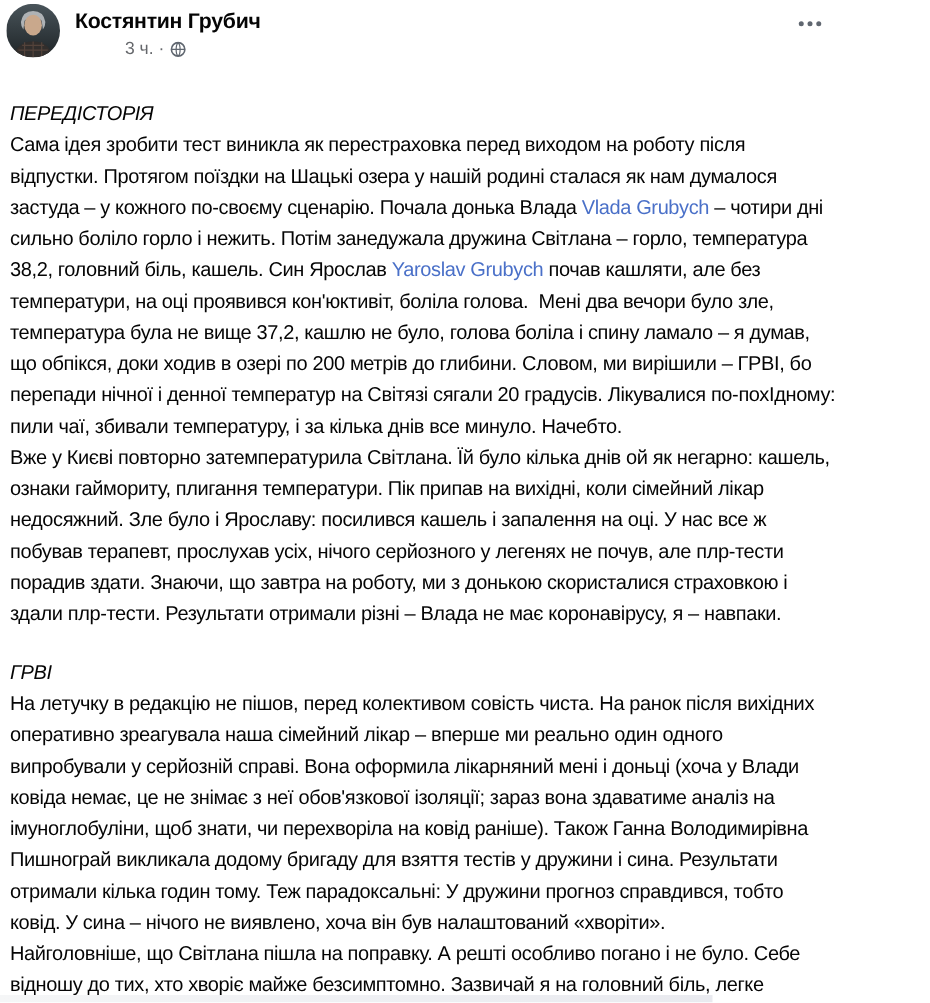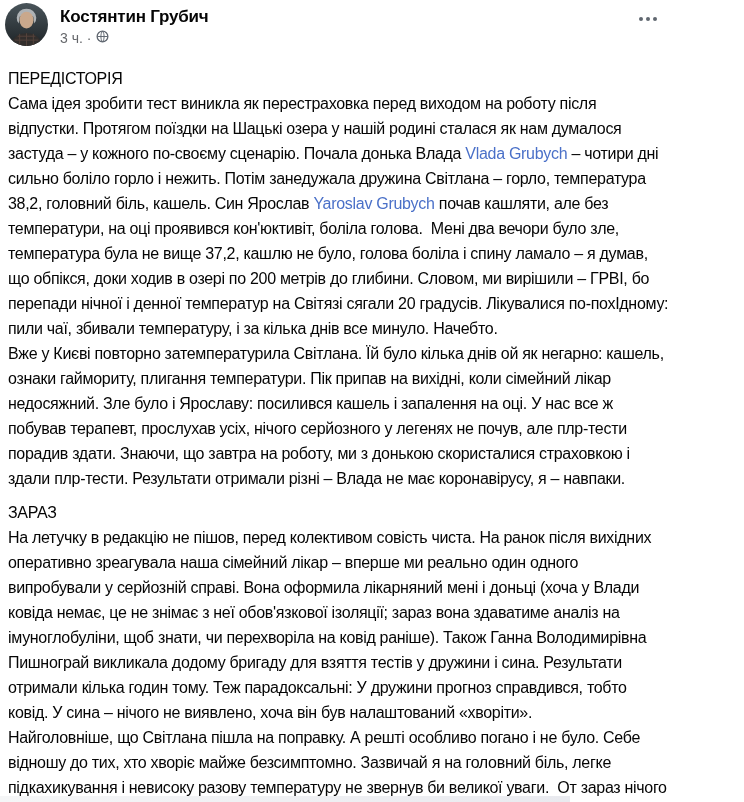--- a/index.html
+++ b/index.html
@@ -25,41 +25,41 @@
     width:43px;height:43px;border-radius:50%;
     overflow:hidden;flex:0 0 43px;cursor:pointer;
   }
   .avatar svg{display:block;width:43px;height:43px;}
   .hmeta{margin-left:12px;padding-top:3px;}
   .author{
     font-size:17px;font-weight:700;color:var(--c-text);
     letter-spacing:-0.2px;line-height:21px;cursor:pointer;
   }
   .sub{
-    margin-top:3px;display:flex;align-items:flex-start;
-    font-size:14px;color:var(--c-muted);line-height:16px;
+    margin-top:3px;display:flex;align-items:flex-end;
+    font-size:14px;color:var(--c-muted);line-height:16px;margin-left:40px;
   }
   .sub .ts{cursor:pointer;}
   .sub .dot{margin:0 4px;}
   .globe{display:inline-flex;align-items:center;}
   .globe svg{display:block;}
   .menu{
     position:absolute;top:13px;right:15px;
     display:flex;align-items:center;gap:3px;
     padding:4px;cursor:pointer;
   }
   .menu .d{width:4px;height:4px;border-radius:50%;background:#606770;}
   .body-text{
     padding:7px 6px 0 8px;
     font-size:16px;line-height:25px;
     letter-spacing:-0.3px;
     color:var(--c-text);
   }
   .para{white-space:pre-wrap;}
-  .para.gap{margin-top:9px;}
+  .para.gap{margin-top:22px;font-style:italic;}
   .plink{color:var(--c-link);text-decoration:none;cursor:pointer;}
   .attach-edge{
     position:absolute;left:0;bottom:0;
     width:570px;height:6px;
     background:linear-gradient(to right,#f5f6f7,#e9eaef);
   }
 </style>
 </head>
 <body>
 
@@ -101,19 +101,19 @@
       <span class="d"></span>
       <span class="d"></span>
       <span class="d"></span>
     </div>
   </div>
 
   <div class="body-text" id="post-body">
       <div class="para gap">ПЕРЕДІСТОРІЯ</div>
       <div class="para">Сама ідея зробити тест виникла як перестраховка перед виходом на роботу після відпустки. Протягом поїздки на Шацькі озера у нашій родині сталася як нам думалося застуда – у кожного по-своєму сценарію. Почала донька Влада <a class="plink">Vlada Grubych</a> – чотири дні сильно боліло горло і нежить. Потім занедужала дружина Світлана – горло, температура 38,2, головний біль, кашель. Син Ярослав <a class="plink">Yaroslav Grubych</a> почав кашляти, але без температури, на оці проявився кон'юктивіт, боліла голова.  Мені два вечори було зле, температура була не вище 37,2, кашлю не було, голова боліла і спину ламало – я думав, що обпікся, доки ходив в озері по 200 метрів до глибини. Словом, ми вирішили – ГРВІ, бо перепади нічної і денної температур на Світязі сягали 20 градусів. Лікувалися по-похІдному: пили чаї, збивали температуру, і за кілька днів все минуло. Начебто.</div>
       <div class="para">Вже у Києві повторно затемпературила Світлана. Їй було кілька днів ой як негарно: кашель, ознаки гаймориту, плигання температури. Пік припав на вихідні, коли сімейний лікар недосяжний. Зле було і Ярославу: посилився кашель і запалення на оці. У нас все ж побував терапевт, прослухав усіх, нічого серйозного у легенях не почув, але плр-тести порадив здати. Знаючи, що завтра на роботу, ми з донькою скористалися страховкою і здали плр-тести. Результати отримали різні – Влада не має коронавірусу, я – навпаки.</div>
-      <div class="para gap">ЗАРАЗ</div>
+      <div class="para gap">ГРВІ</div>
       <div class="para">На летучку в редакцію не пішов, перед колективом совість чиста. На ранок після вихідних оперативно зреагувала наша сімейний лікар – вперше ми реально один одного випробували у серйозній справі. Вона оформила лікарняний мені і доньці (хоча у Влади ковіда немає, це не знімає з неї обов'язкової ізоляції; зараз вона здаватиме аналіз на імуноглобуліни, щоб знати, чи перехворіла на ковід раніше). Також Ганна Володимирівна Пишнограй викликала додому бригаду для взяття тестів у дружини і сина. Результати отримали кілька годин тому. Теж парадоксальні: У дружини прогноз справдився, тобто ковід. У сина – нічого не виявлено, хоча він був налаштований «хворіти».</div>
       <div class="para">Найголовніше, що Світлана пішла на поправку. А решті особливо погано і не було. Себе відношу до тих, хто хворіє майже безсимптомно. Зазвичай я на головний біль, легке підкахикування і невисоку разову температуру не звернув би великої уваги.  От зараз нічого не відчуваю, окрім поодиноких симптомів легкого кашлю та морального дискомфорту від усвідомлення, що псую державну статистику.</div>
     </div>
 
   <div class="attach-edge"></div>
 </div>
 
 </body></html>

